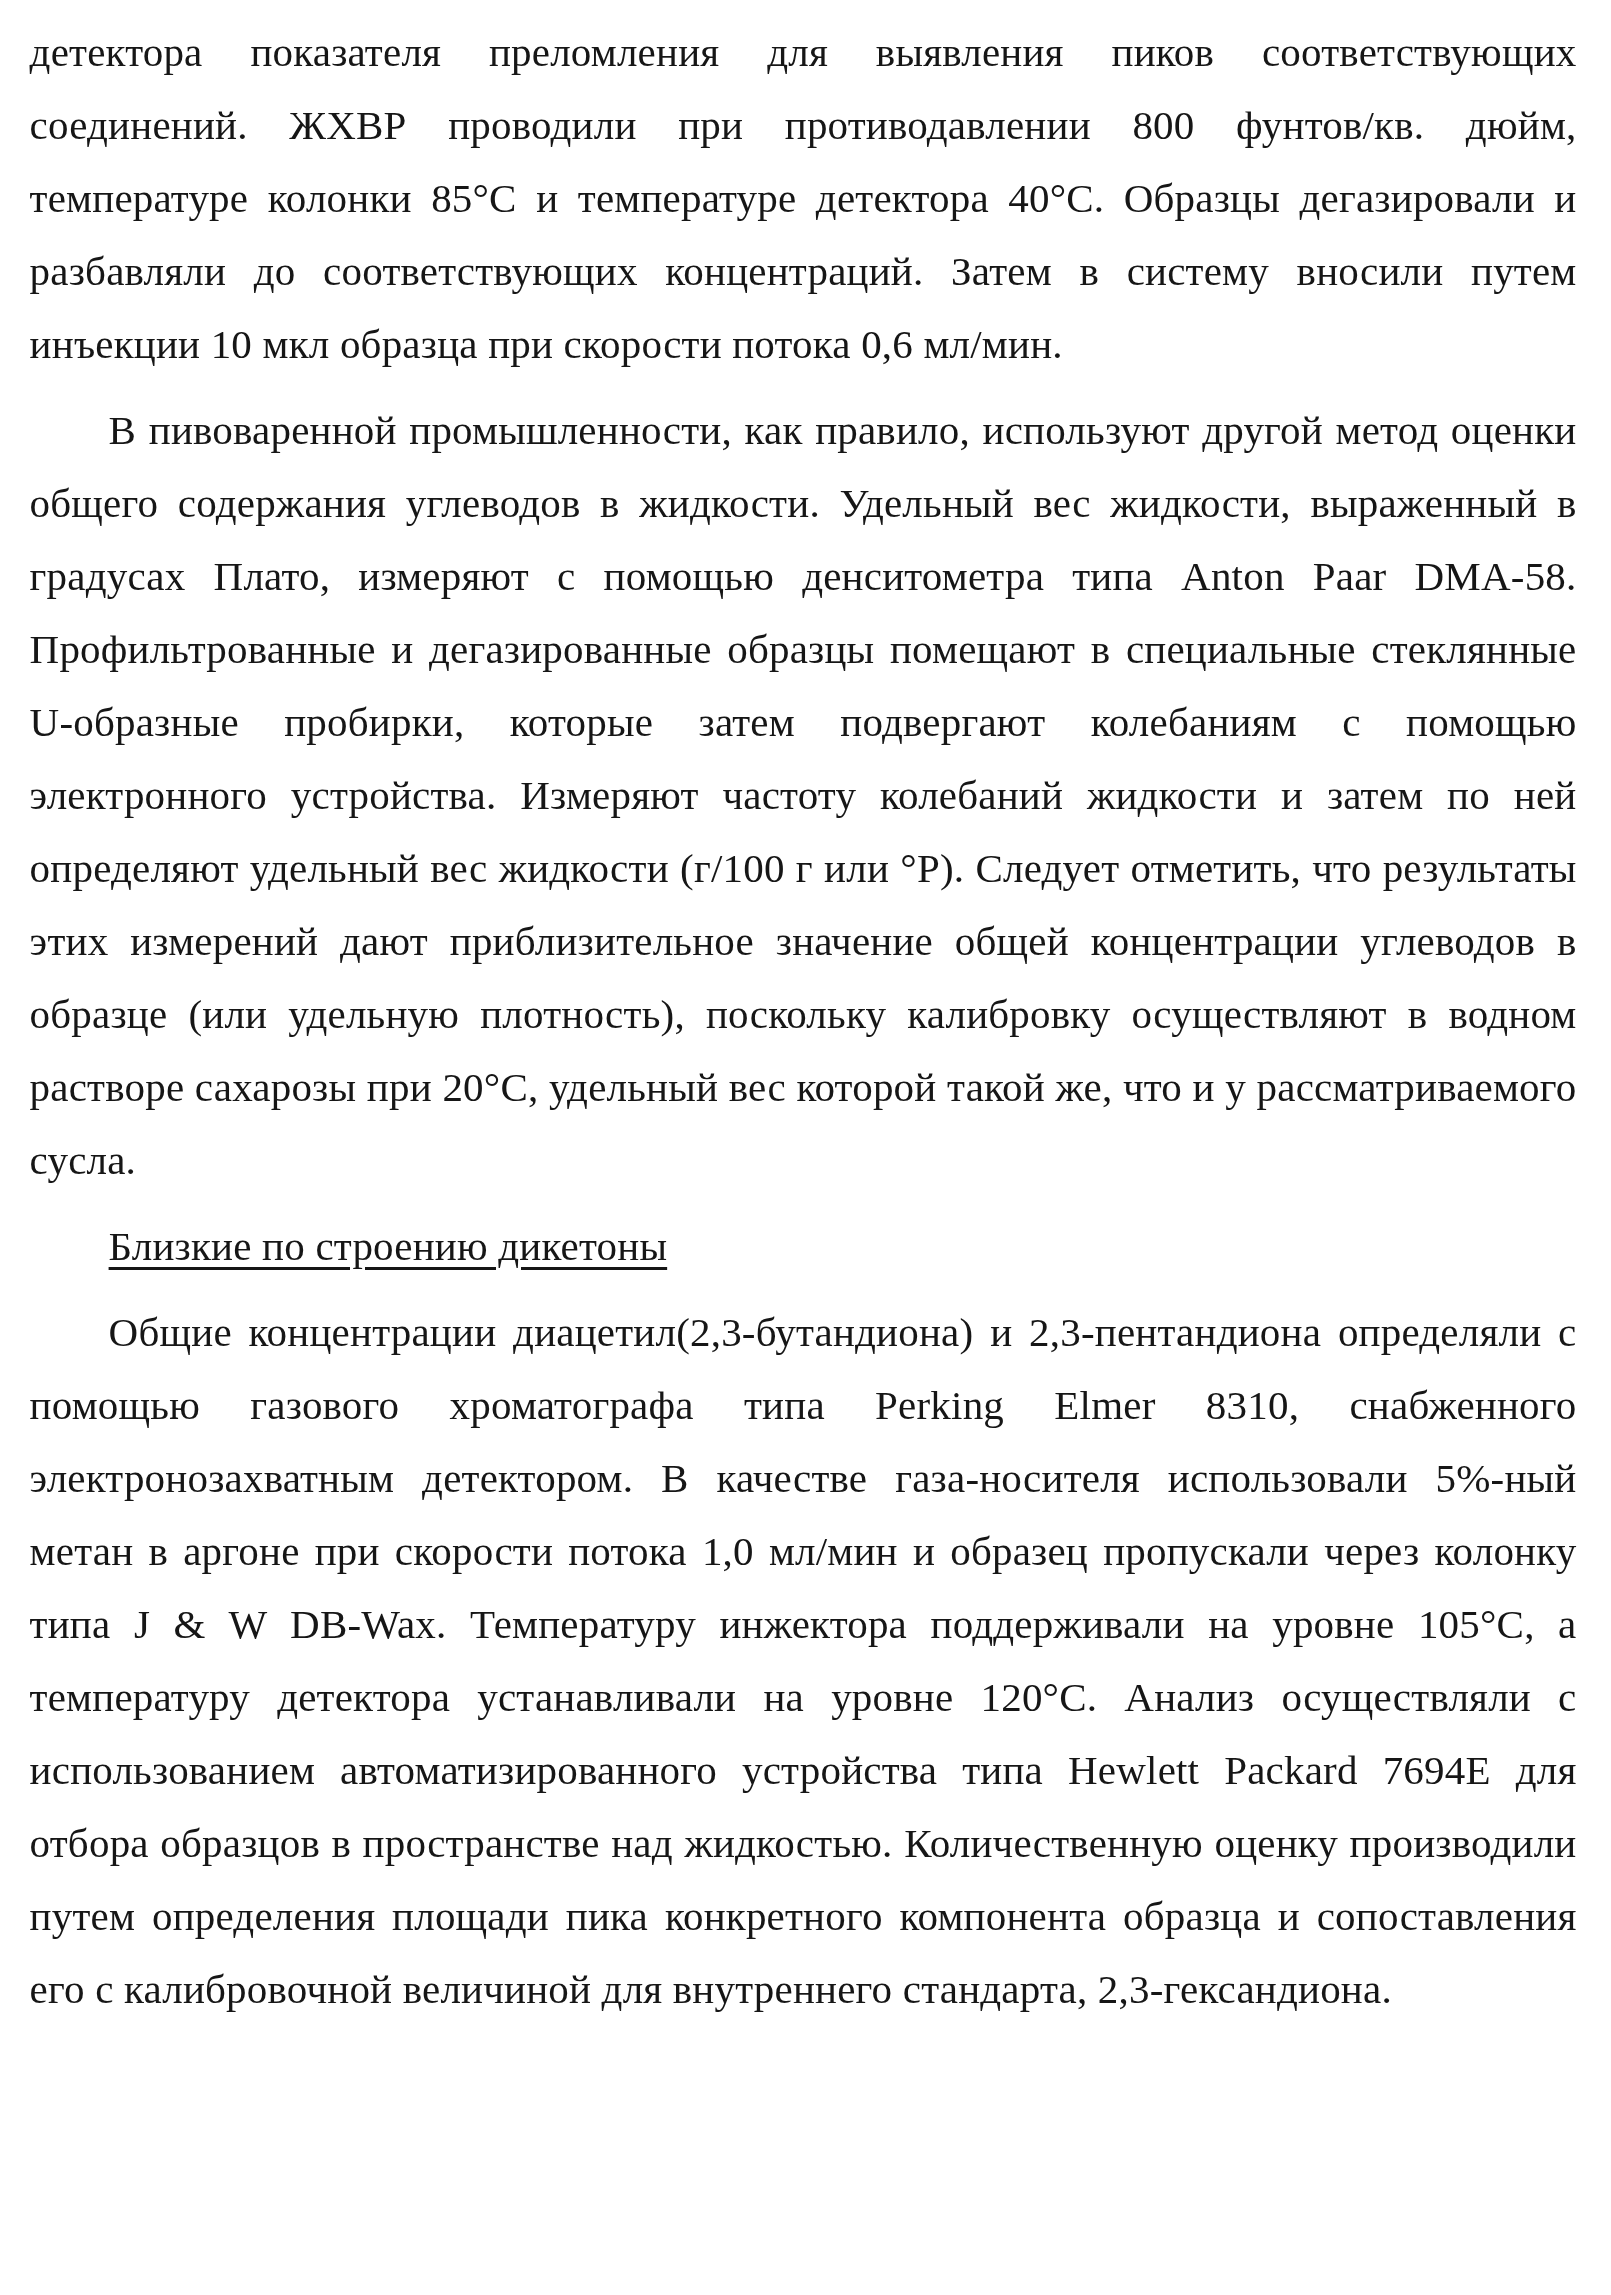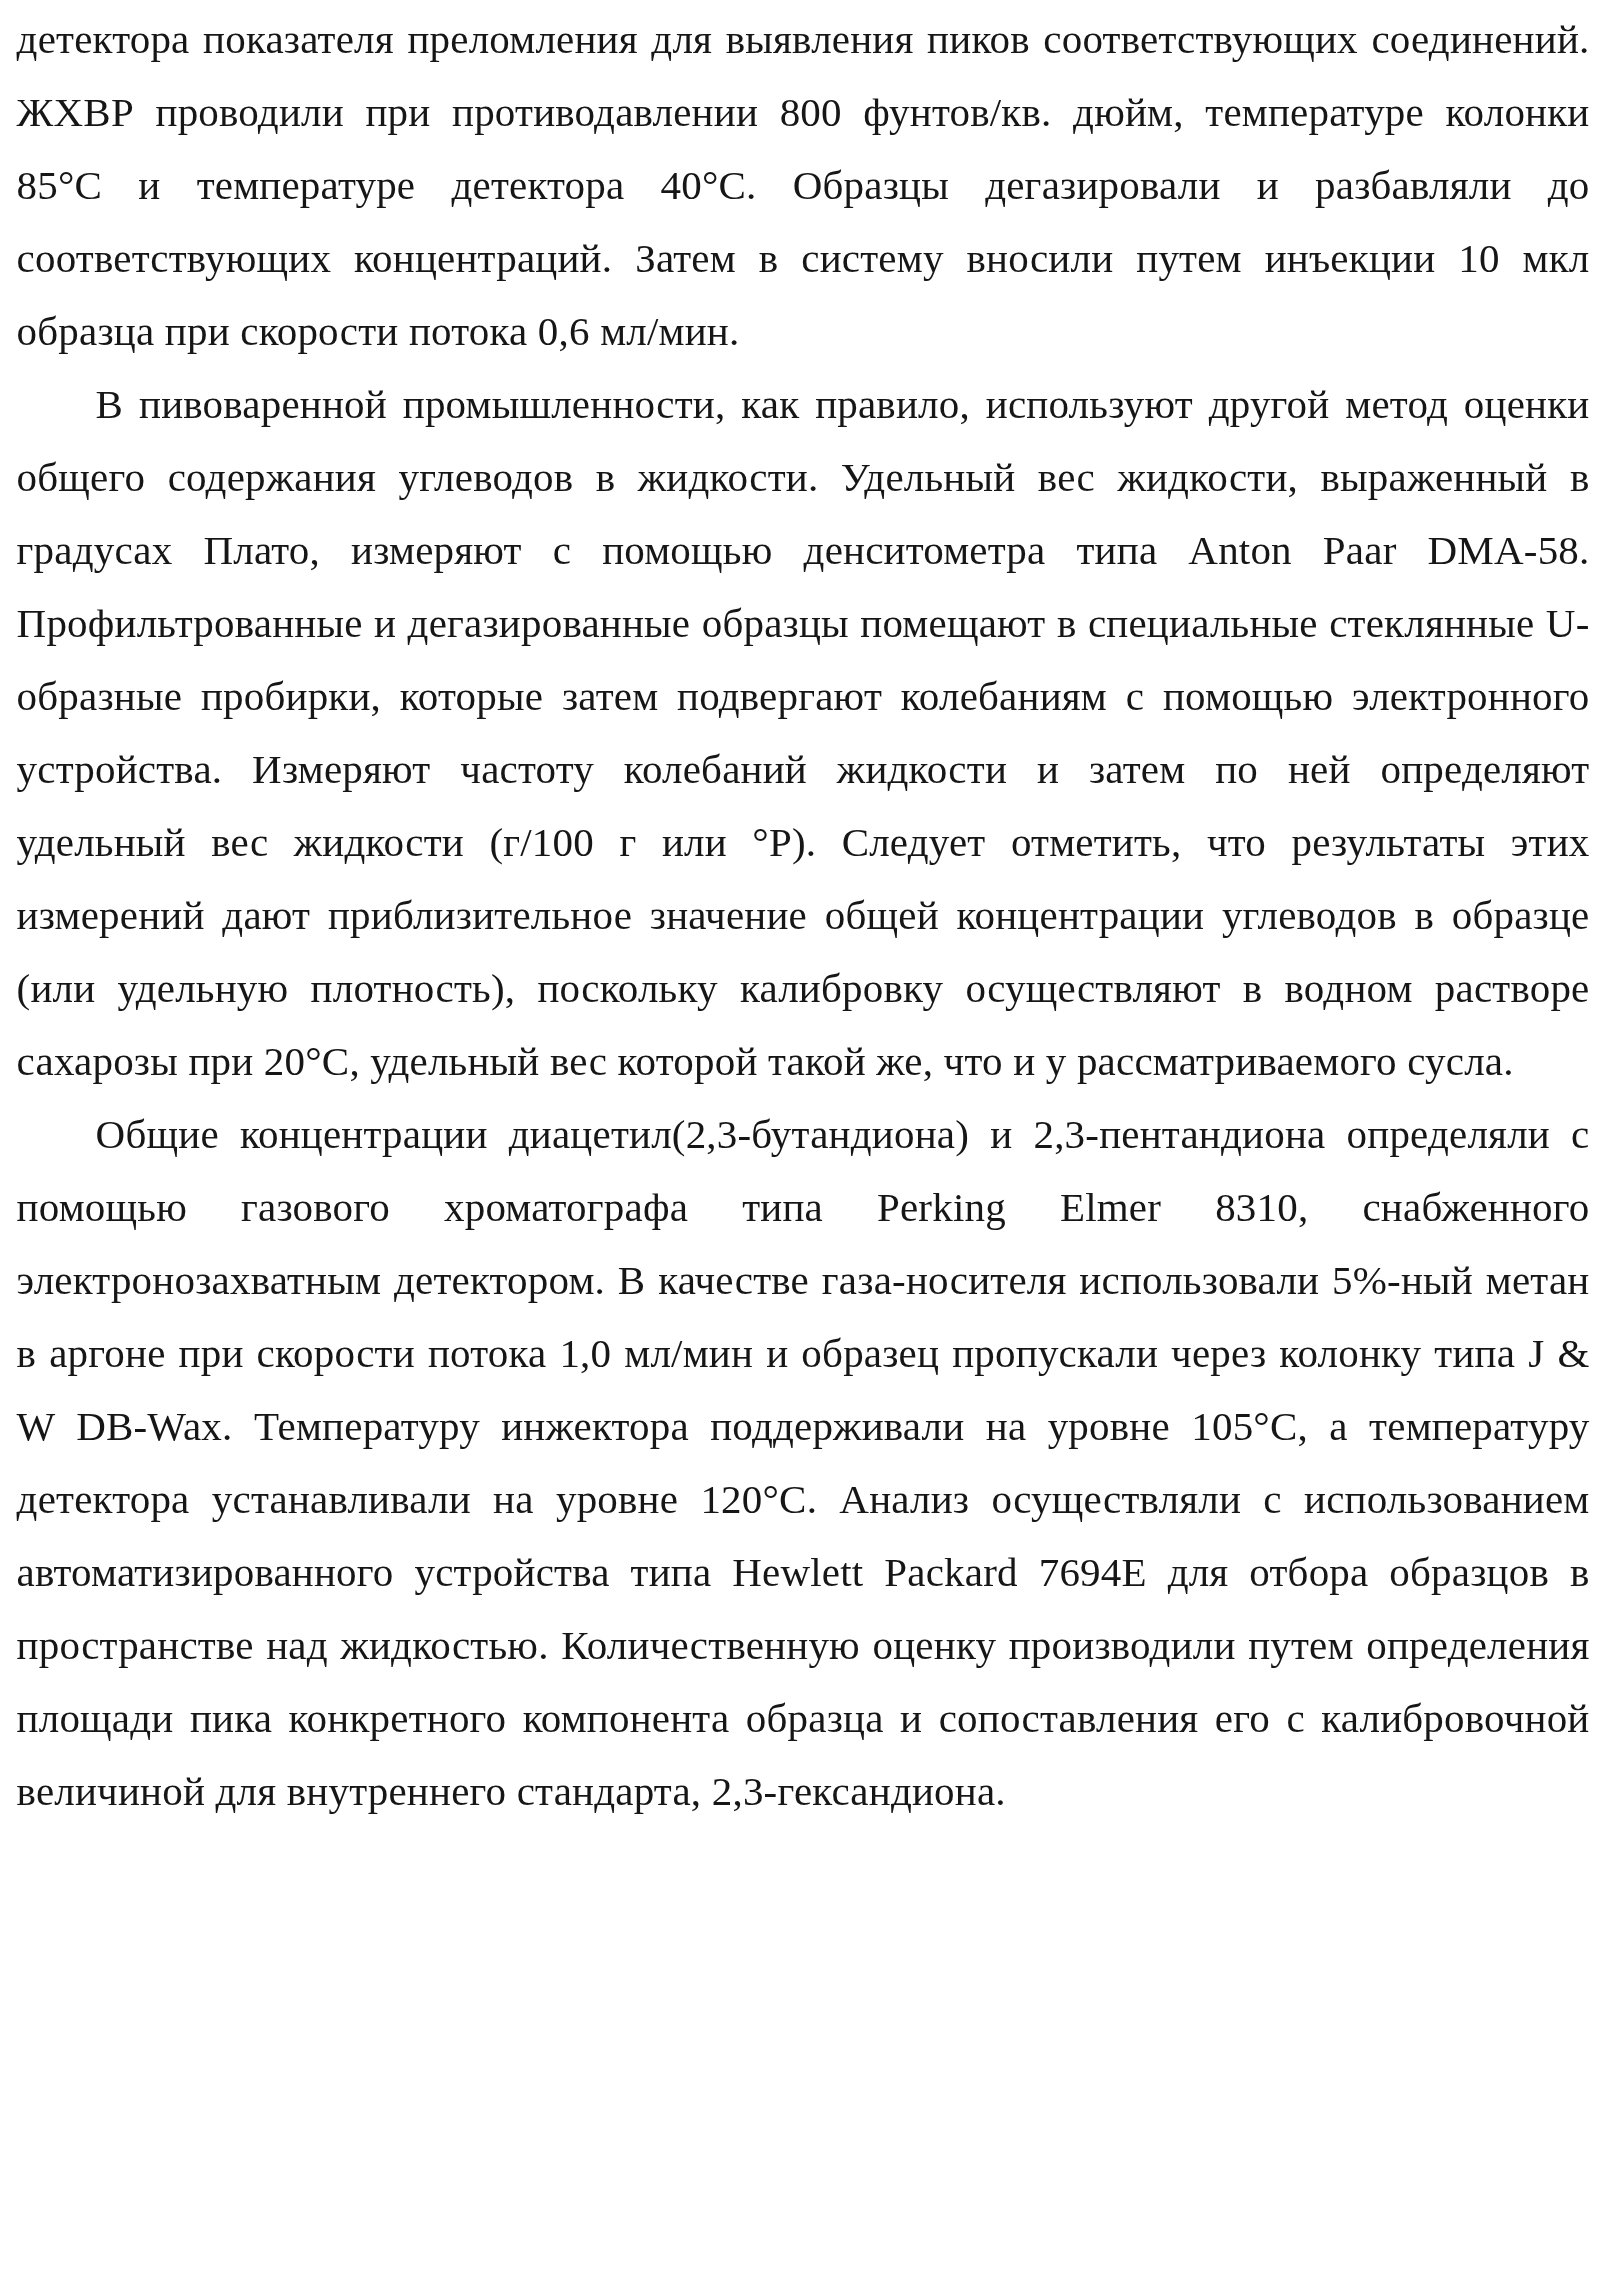--- a/index.html
+++ b/index.html
@@ -22,21 +22,21 @@
     padding: 3.3px 21.5px 8.3px 16.6px;
     background: #ffffff;
   }
   .doc-body {
     font-size: 41px;
     line-height: 73px;
     text-align: justify;
     letter-spacing: 0.2px;
   }
   p.para {
-    margin: 0;
+    margin: 13px;
     padding: 0;
     text-indent: 79px;
     font-family: Liberation Serif, serif;
   }
   p.para.no-indent {
     text-indent: 0;
   }
   p.para.heading-line {
     text-align: left;
   }
@@ -49,19 +49,20 @@
 </head>
 <body>
 
 <div class="page">
   <div class="doc-body">
 
     <p class="para no-indent">детектора показателя преломления для выявления пиков соответствующих соединений. ЖХВР проводили при противодавлении 800 фунтов/кв. дюйм, температуре колонки 85°С и температуре детектора 40°С. Образцы дегазировали и разбавляли до соответствующих концентраций. Затем в систему вносили путем инъекции 10 мкл образца при скорости потока 0,6 мл/мин.</p>
 
     <p class="para">В пивоваренной промышленности, как правило, используют другой метод оценки общего содержания углеводов в жидкости. Удельный вес жидкости, выраженный в градусах Плато, измеряют с помощью денситометра типа Anton Paar DMA-58. Профильтрованные и дегазированные образцы помещают в специальные стеклянные U-образные пробирки, которые затем подвергают колебаниям с помощью электронного устройства. Измеряют частоту колебаний жидкости и затем по ней определяют удельный вес жидкости (г/100 г или °Р). Следует отметить, что результаты этих измерений дают приблизительное значение общей концентрации углеводов в образце (или удельную плотность), поскольку калибровку осуществляют в водном растворе сахарозы при 20°С, удельный вес которой такой же, что и у рассматриваемого сусла.</p>
 
+    <p class="para heading-line"><span class="underlined">Близкие по строению дикетоны</span></p>
 
     <p class="para">Общие концентрации диацетил(2,3-бутандиона) и 2,3-пентандиона определяли с помощью газового хроматографа типа Perking Elmer 8310, снабженного электронозахватным детектором. В качестве газа-носителя использовали 5%-ный метан в аргоне при скорости потока 1,0 мл/мин и образец пропускали через колонку типа J &amp; W DB-Wax. Температуру инжектора поддерживали на уровне 105°С, а температуру детектора устанавливали на уровне 120°С. Анализ осуществляли с использованием автоматизированного устройства типа Hewlett Packard 7694E для отбора образцов в пространстве над жидкостью. Количественную оценку производили путем определения площади пика конкретного компонента образца и сопоставления его с калибровочной величиной для внутреннего стандарта, 2,3-гександиона.</p>
 
 
   </div>
 </div>
 
 
 </body></html>

